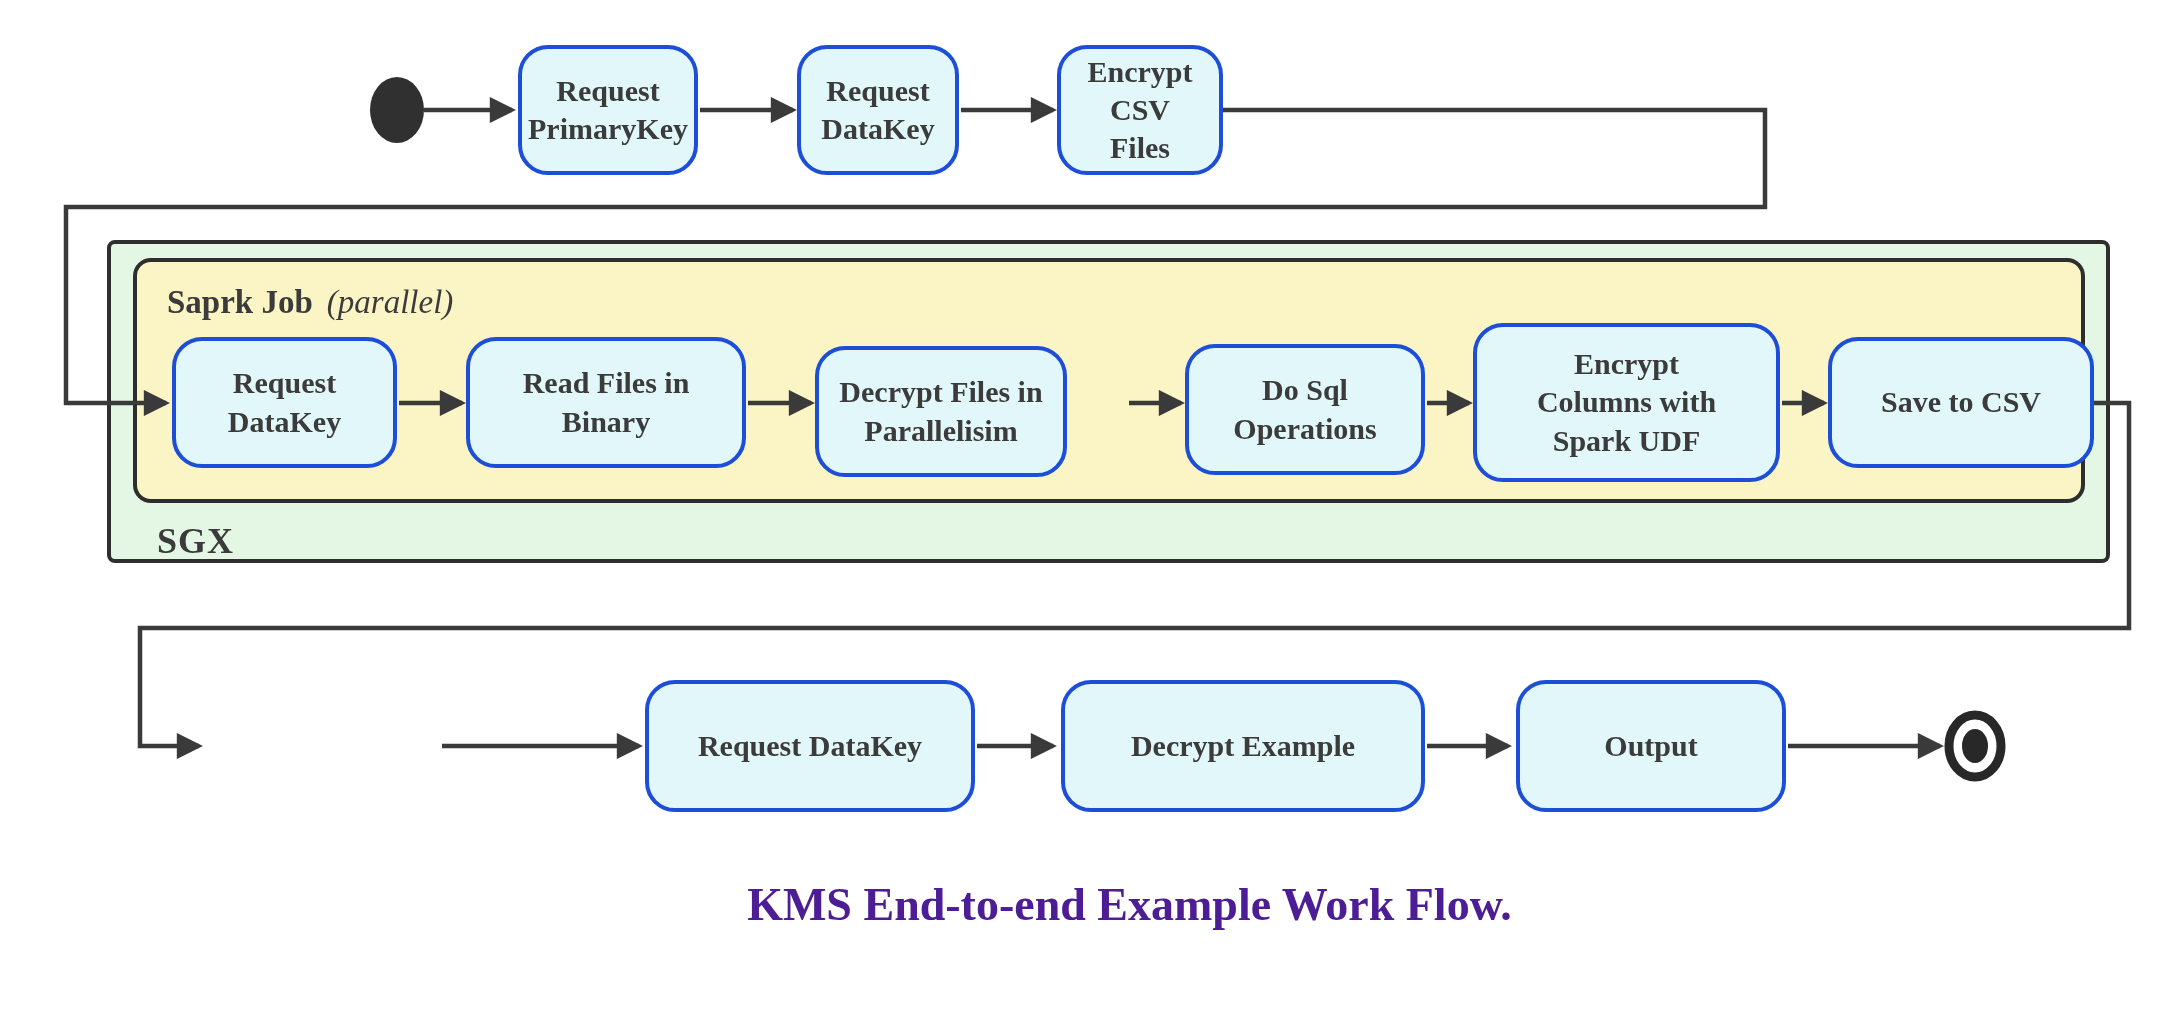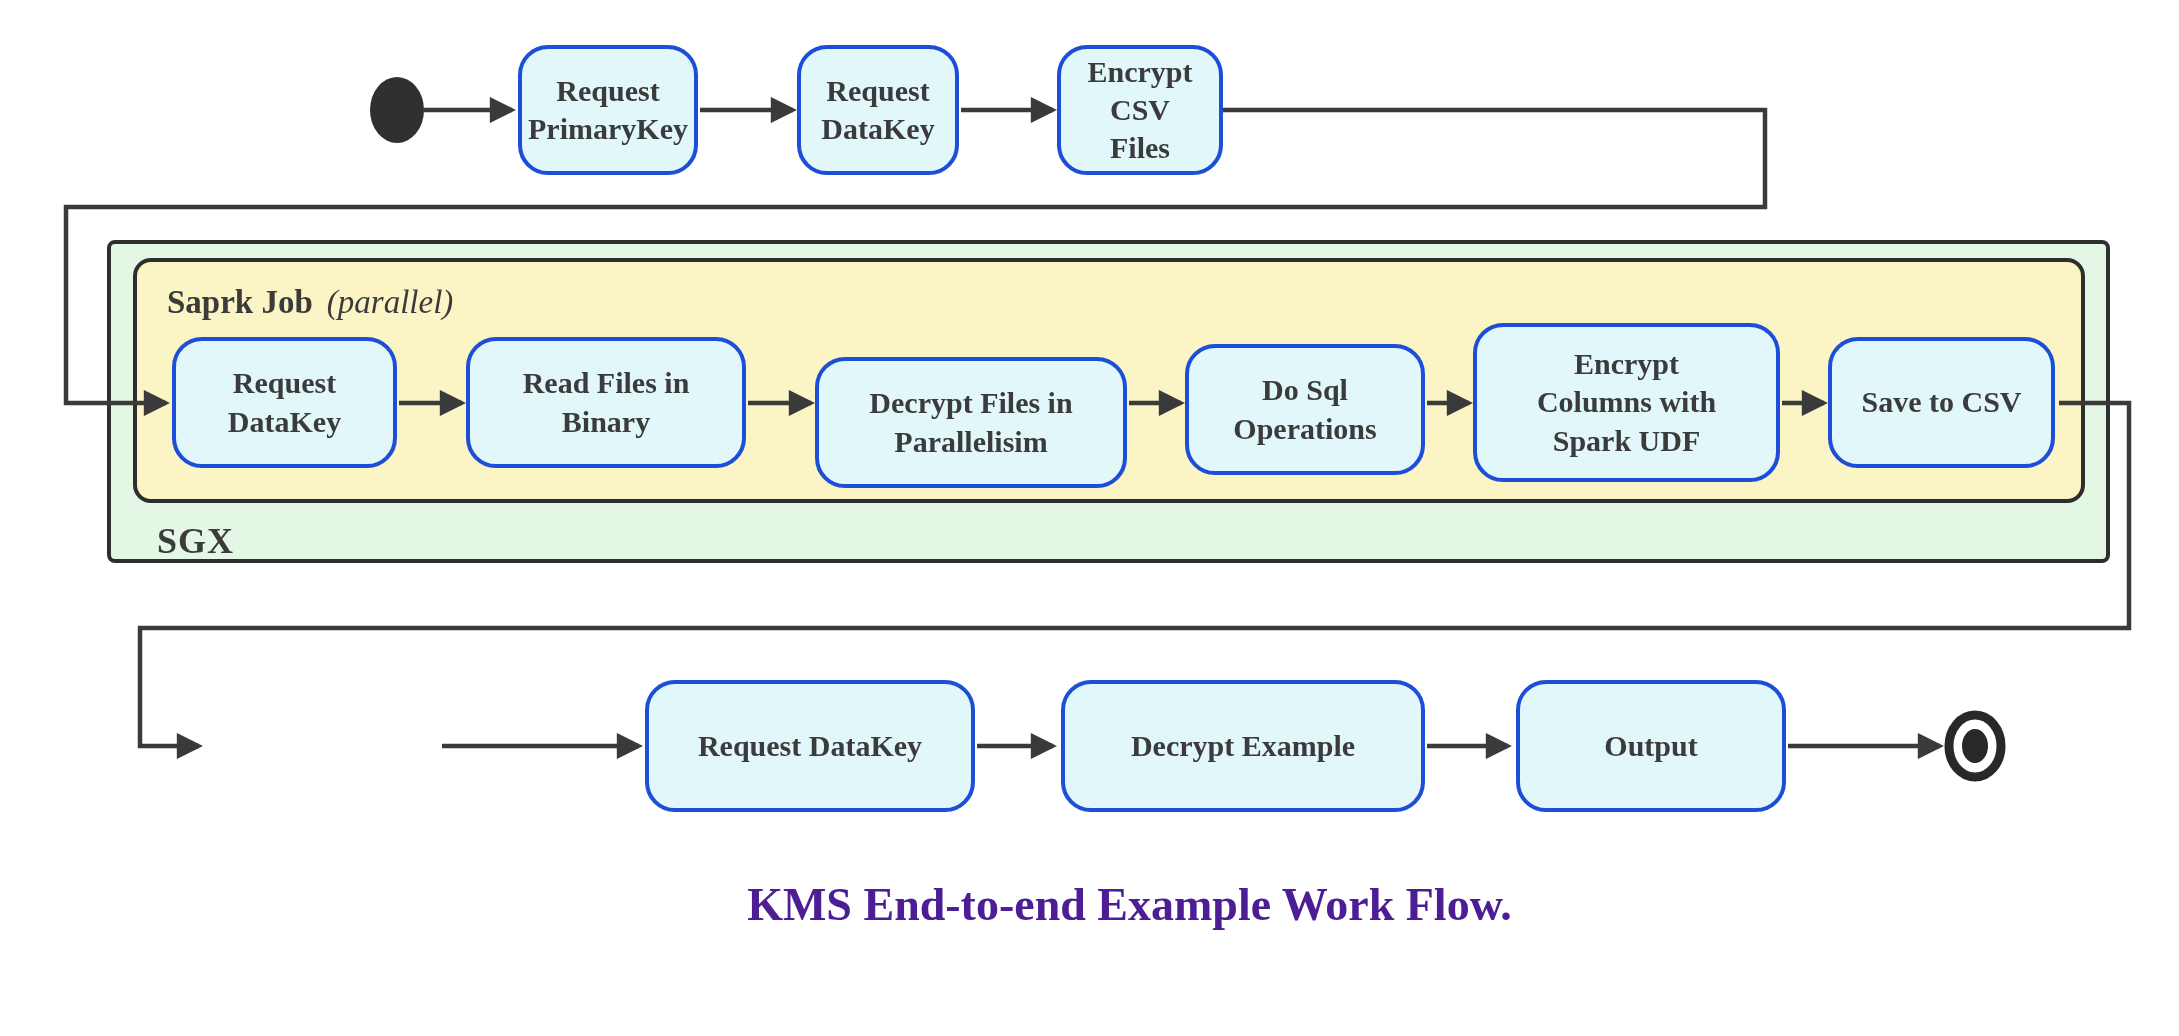--- a/index.html
+++ b/index.html
@@ -72,28 +72,28 @@
 PrimaryKey</div>
   <div class="node" style="left:797px;top:45px;width:162px;height:130px">Request
 DataKey</div>
   <div class="node" style="left:1057px;top:45px;width:166px;height:130px">Encrypt
 CSV Files</div>
 
   <div class="node" style="left:172px;top:337px;width:225px;height:131px">Request
 DataKey</div>
   <div class="node" style="left:466px;top:337px;width:280px;height:131px">Read Files in
 Binary</div>
-  <div class="node" style="left:815px;top:357px;width:312px;height:131px">Decrypt Files in
+  <div class="node" style="left:815px;top:346px;width:252px;height:131px">Decrypt Files in
 Parallelisim</div>
   <div class="node" style="left:1185px;top:344px;width:240px;height:131px">Do Sql
 Operations</div>
   <div class="node" style="left:1473px;top:323px;width:307px;height:159px">Encrypt
 Columns with
 Spark UDF</div>
-  <div class="node" style="left:1828px;top:337px;width:227px;height:131px">Save to CSV</div>
+  <div class="node" style="left:1828px;top:337px;width:266px;height:131px">Save to CSV</div>
 
   <div class="node" style="left:645px;top:680px;width:330px;height:132px">Request DataKey</div>
   <div class="node" style="left:1061px;top:680px;width:364px;height:132px">Decrypt Example</div>
   <div class="node" style="left:1516px;top:680px;width:270px;height:132px">Output</div>
 
   <div class="caption">KMS End-to-end Example Work Flow.</div>
 
 </div>
 
 </body></html>

